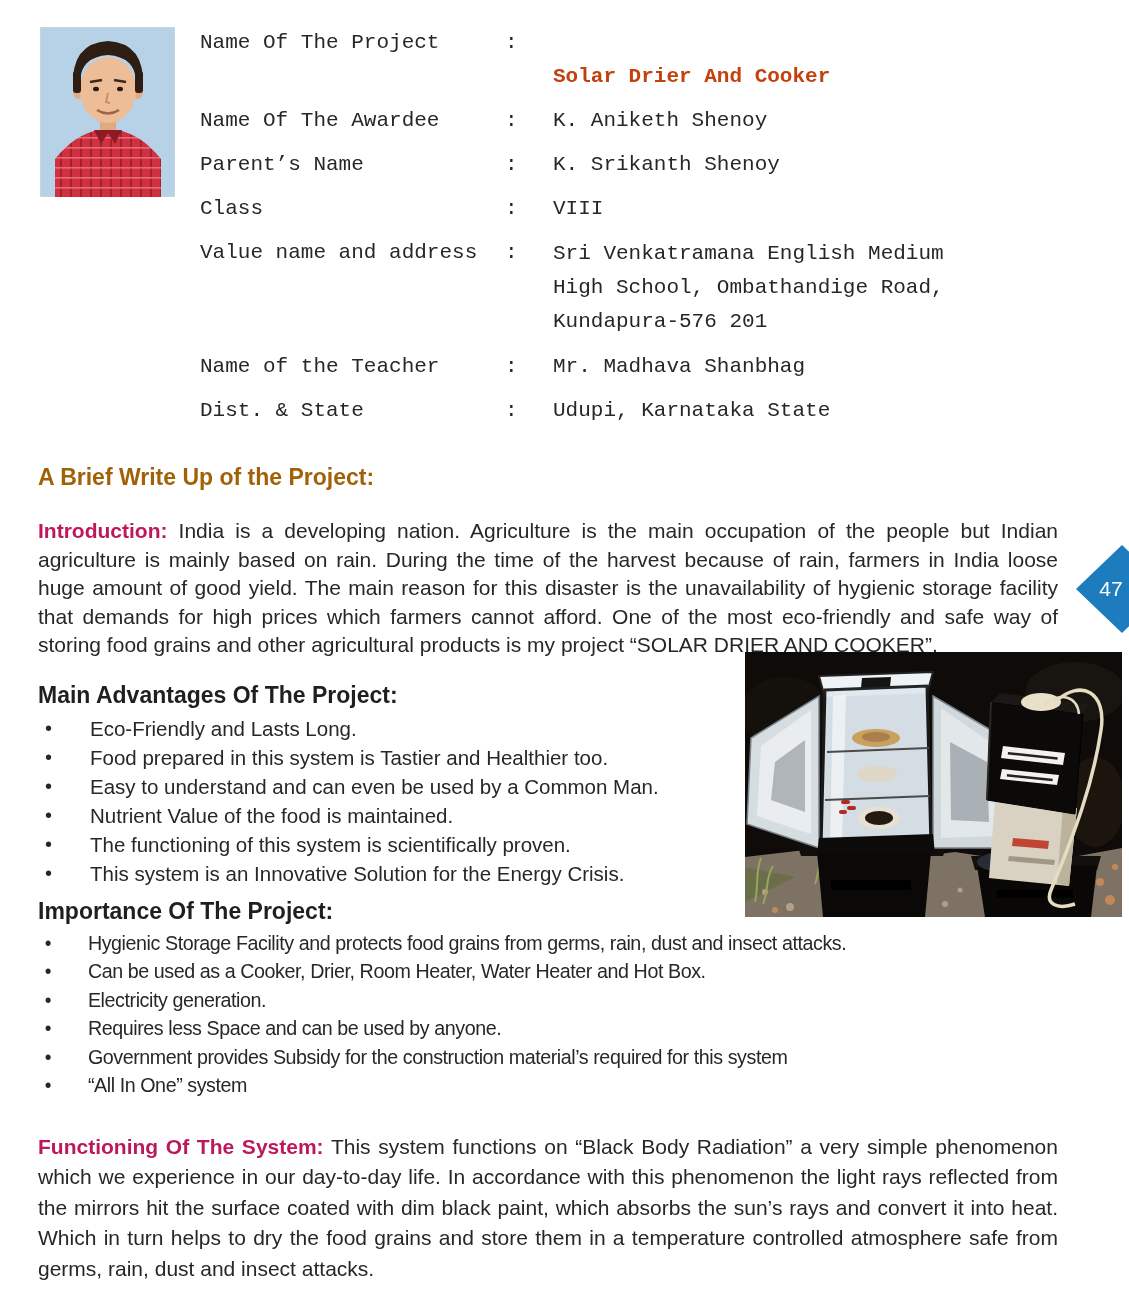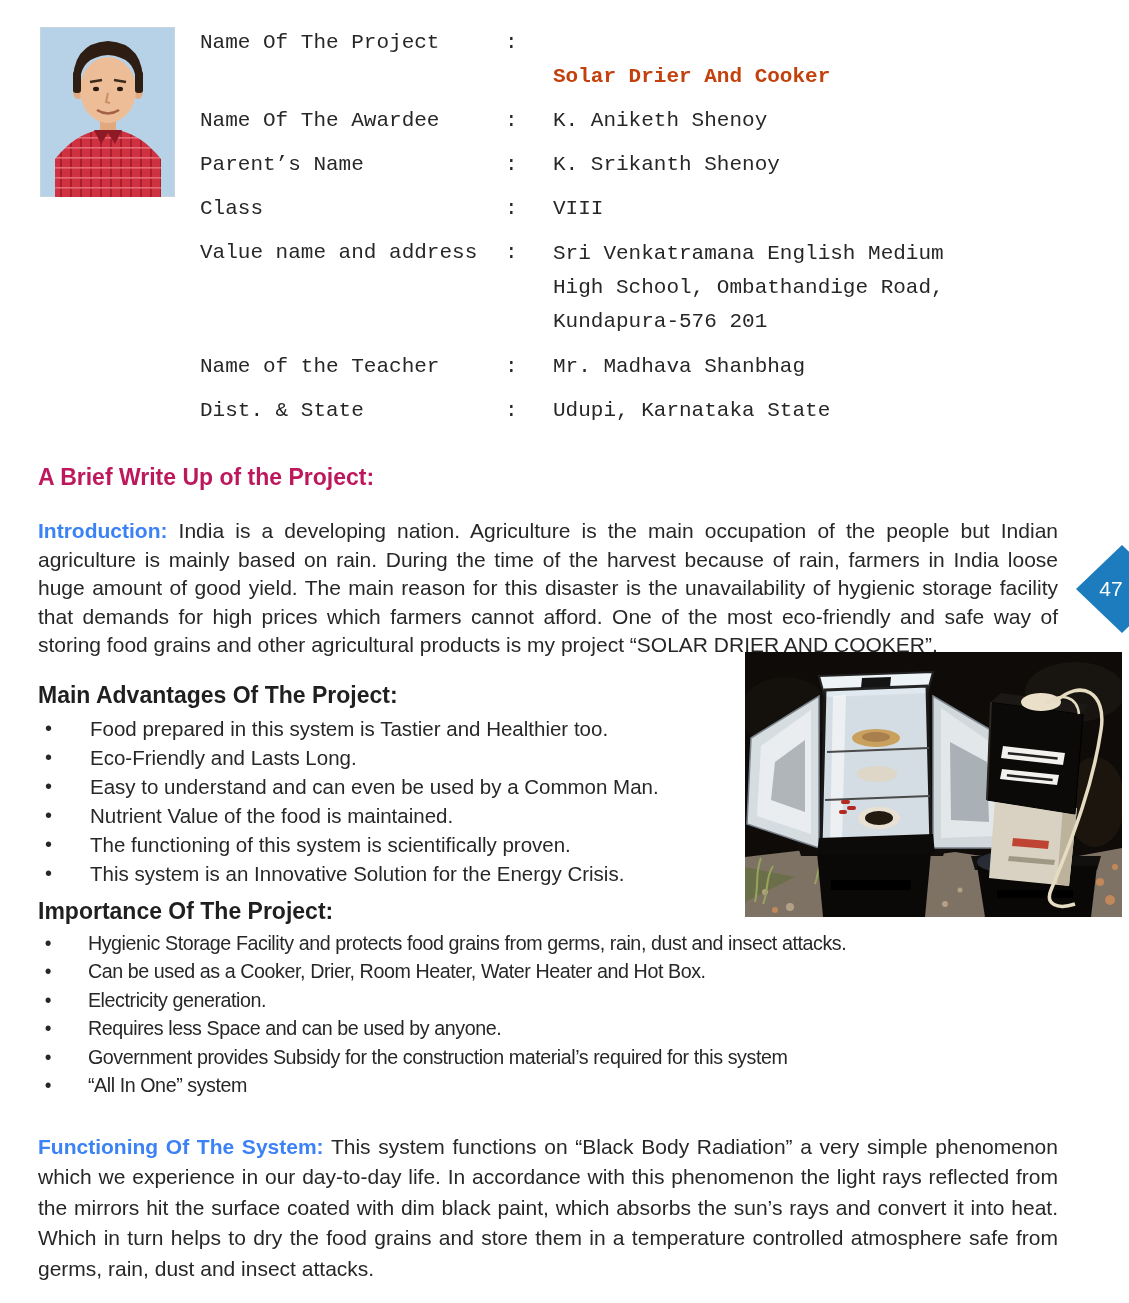--- a/index.html
+++ b/index.html
@@ -16,24 +16,24 @@
   
   .profile{position:relative;padding:27px 0 0 162px;font-family:Liberation Mono, monospace;}
   .portrait{position:absolute;left:2px;top:27px;width:135px;height:170px;}
   .portrait svg{display:block;}
   .row{display:grid;grid-template-columns:305px 48px auto;margin-bottom:12px;
        font-size:21px;line-height:32px;}
   .row .val{white-space:pre-line;}
   .row .val.multi{line-height:34px;}
   .val.red{color:#c2410c;font-weight:bold;margin-top:34px;}
   
-  h2.red{margin:36px 0 0 0;font-size:23px;line-height:28px;font-weight:bold;color:#be185d;}
+  h2.red{margin:36px 0 0 0;font-size:23px;line-height:28px;font-weight:bold;color:#a16207;}
   p.para{margin:26px 0 0 0;width:1020px;font-size:21px;line-height:28.5px;
          text-align:justify;color:#272727;}
-  p.para b{color:#3b82f6;margin-top:17px;}
+  p.para b{color:#be185d;margin-top:17px;}
   p.functioning{margin-top:32px;line-height:30.5px;}
   h3.sub{margin:22px 0 0 0;font-size:23px;line-height:26px;font-weight:bold;color:#1f1f1f;}
   h3.importance{margin-top:10px;}
   
   ul.bullets{list-style:none;margin:6px 0 0 0;padding:0;}
   ul.bullets li{position:relative;padding-left:52px;font-size:20.5px;line-height:29px;}
   ul.bullets li::before{content:"•";position:absolute;left:7px;top:0;font-size:20px;}
   ul.importance{margin-top:5px;}
   ul.importance li{line-height:28.5px;letter-spacing:-0.45px;
                    transform:scaleX(0.96);transform-origin:0 50%;}
@@ -205,22 +205,22 @@
         <rect x="262" y="122" width="46" height="2.5" transform="rotate(6 262 122)"></rect>
       </g>
       <ellipse cx="296" cy="50" rx="20" ry="9" fill="#eadfc8"></ellipse>
       <path d="M310,50 C336,26 362,40 356,78 C348,132 330,180 306,238 C300,252 312,258 330,252" stroke="#e6dcc2" stroke-width="3.5" fill="none"></path>
       <path d="M300,52 C316,40 332,44 334,62" stroke="#e6dcc2" stroke-width="2.5" fill="none"></path>
     </svg>
   </div>
 
   <h3 class="sub">Main Advantages Of The Project:</h3>
   <ul class="bullets">
+    <li>Eco-Friendly and Lasts Long.</li>
     <li>Food prepared in this system is Tastier and Healthier too.</li>
-    <li>Eco-Friendly and Lasts Long.</li>
     <li>Easy to understand and can even be used by a Common Man.</li>
     <li>Nutrient Value of the food is maintained.</li>
     <li>The functioning of this system is scientifically proven.</li>
     <li>This system is an Innovative Solution for the Energy Crisis.</li>
   </ul>
 
   <h3 class="sub importance">Importance Of The Project:</h3>
   <ul class="bullets importance">
     <li>Hygienic Storage Facility and protects food grains from germs, rain, dust and insect attacks.</li>
     <li>Can be used as a Cooker, Drier, Room Heater, Water Heater and Hot Box.</li>

